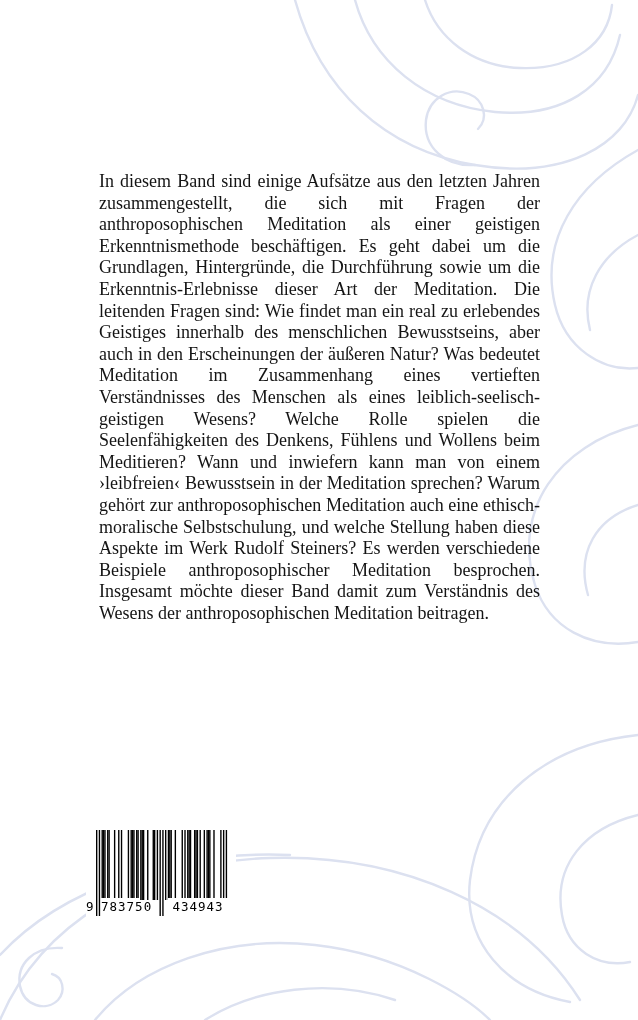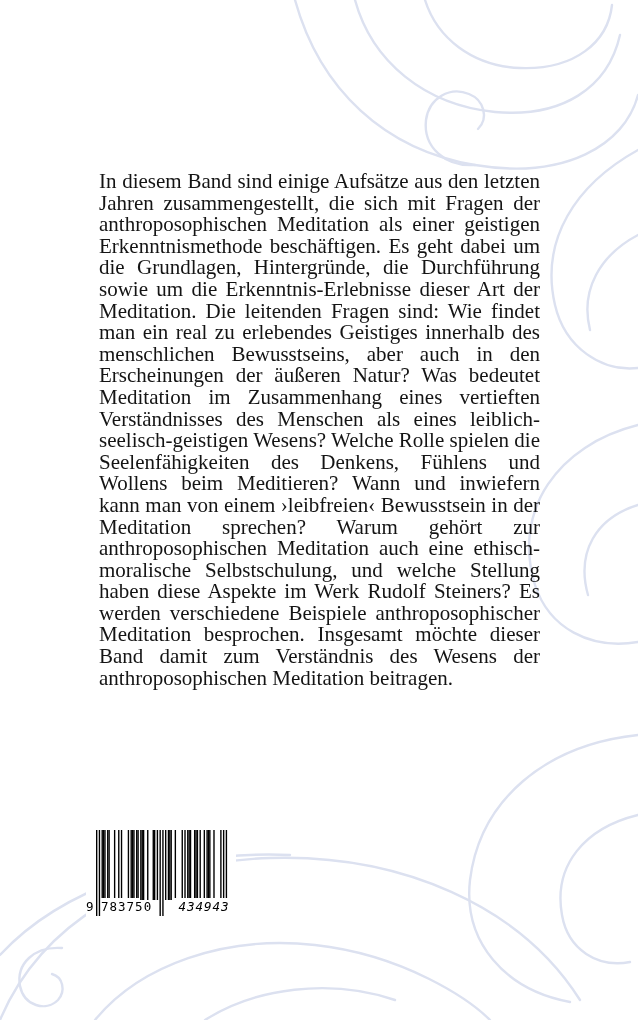--- a/index.html
+++ b/index.html
@@ -11,21 +11,21 @@
     font-family:"Liberation Serif", serif;
   }
   .cover{position:absolute;inset:0;}
   
   .watermark{position:absolute;inset:0;pointer-events:none;}
   .watermark path{stroke:var(--wm,#dce1f0);stroke-width:2.4;fill:none;stroke-linecap:round;}
   
   .blurb{
     position:absolute;
     left:99px;top:171px;width:441px;
-    font-size:21px;line-height:21.6px;
+    font-size:18px;line-height:21.6px;
     text-align:justify;
     color:#141414;
     hyphens:auto;-webkit-hyphens:auto;
     margin:0;
   }
   
   .barcode{
     position:absolute;
     left:86px;top:828px;
     width:150px;height:94px;
@@ -35,21 +35,21 @@
   .barcode svg rect{fill:var(--bar,#000000);}
   .bc-digit{
     position:absolute;top:70px;height:18px;
     background:#ffffff;
     font-family:"DejaVu Sans Mono", monospace;
     font-size:12.5px;line-height:18px;
     color:#000;text-align:center;letter-spacing:1px;
   }
   .bc-d1{left:0;width:9px;letter-spacing:0;text-align:left;}
   .bc-d2{left:15px;width:39px;}
-  .bc-d3{left:88px;width:60px;font-style:italic;}
+  .bc-d3{left:82px;width:60px;}
 </style>
 </head>
 <body>
 
 <div class="cover">
 
   <svg class="watermark" viewBox="0 0 638 1020" width="638" height="1020" aria-hidden="true">
 
     <path d="M 295,0 C 320,90 385,150 475,165 C 565,180 625,145 638,95"></path>
     <path d="M 355,0 C 372,62 425,105 495,112 C 562,118 608,88 620,35"></path>

